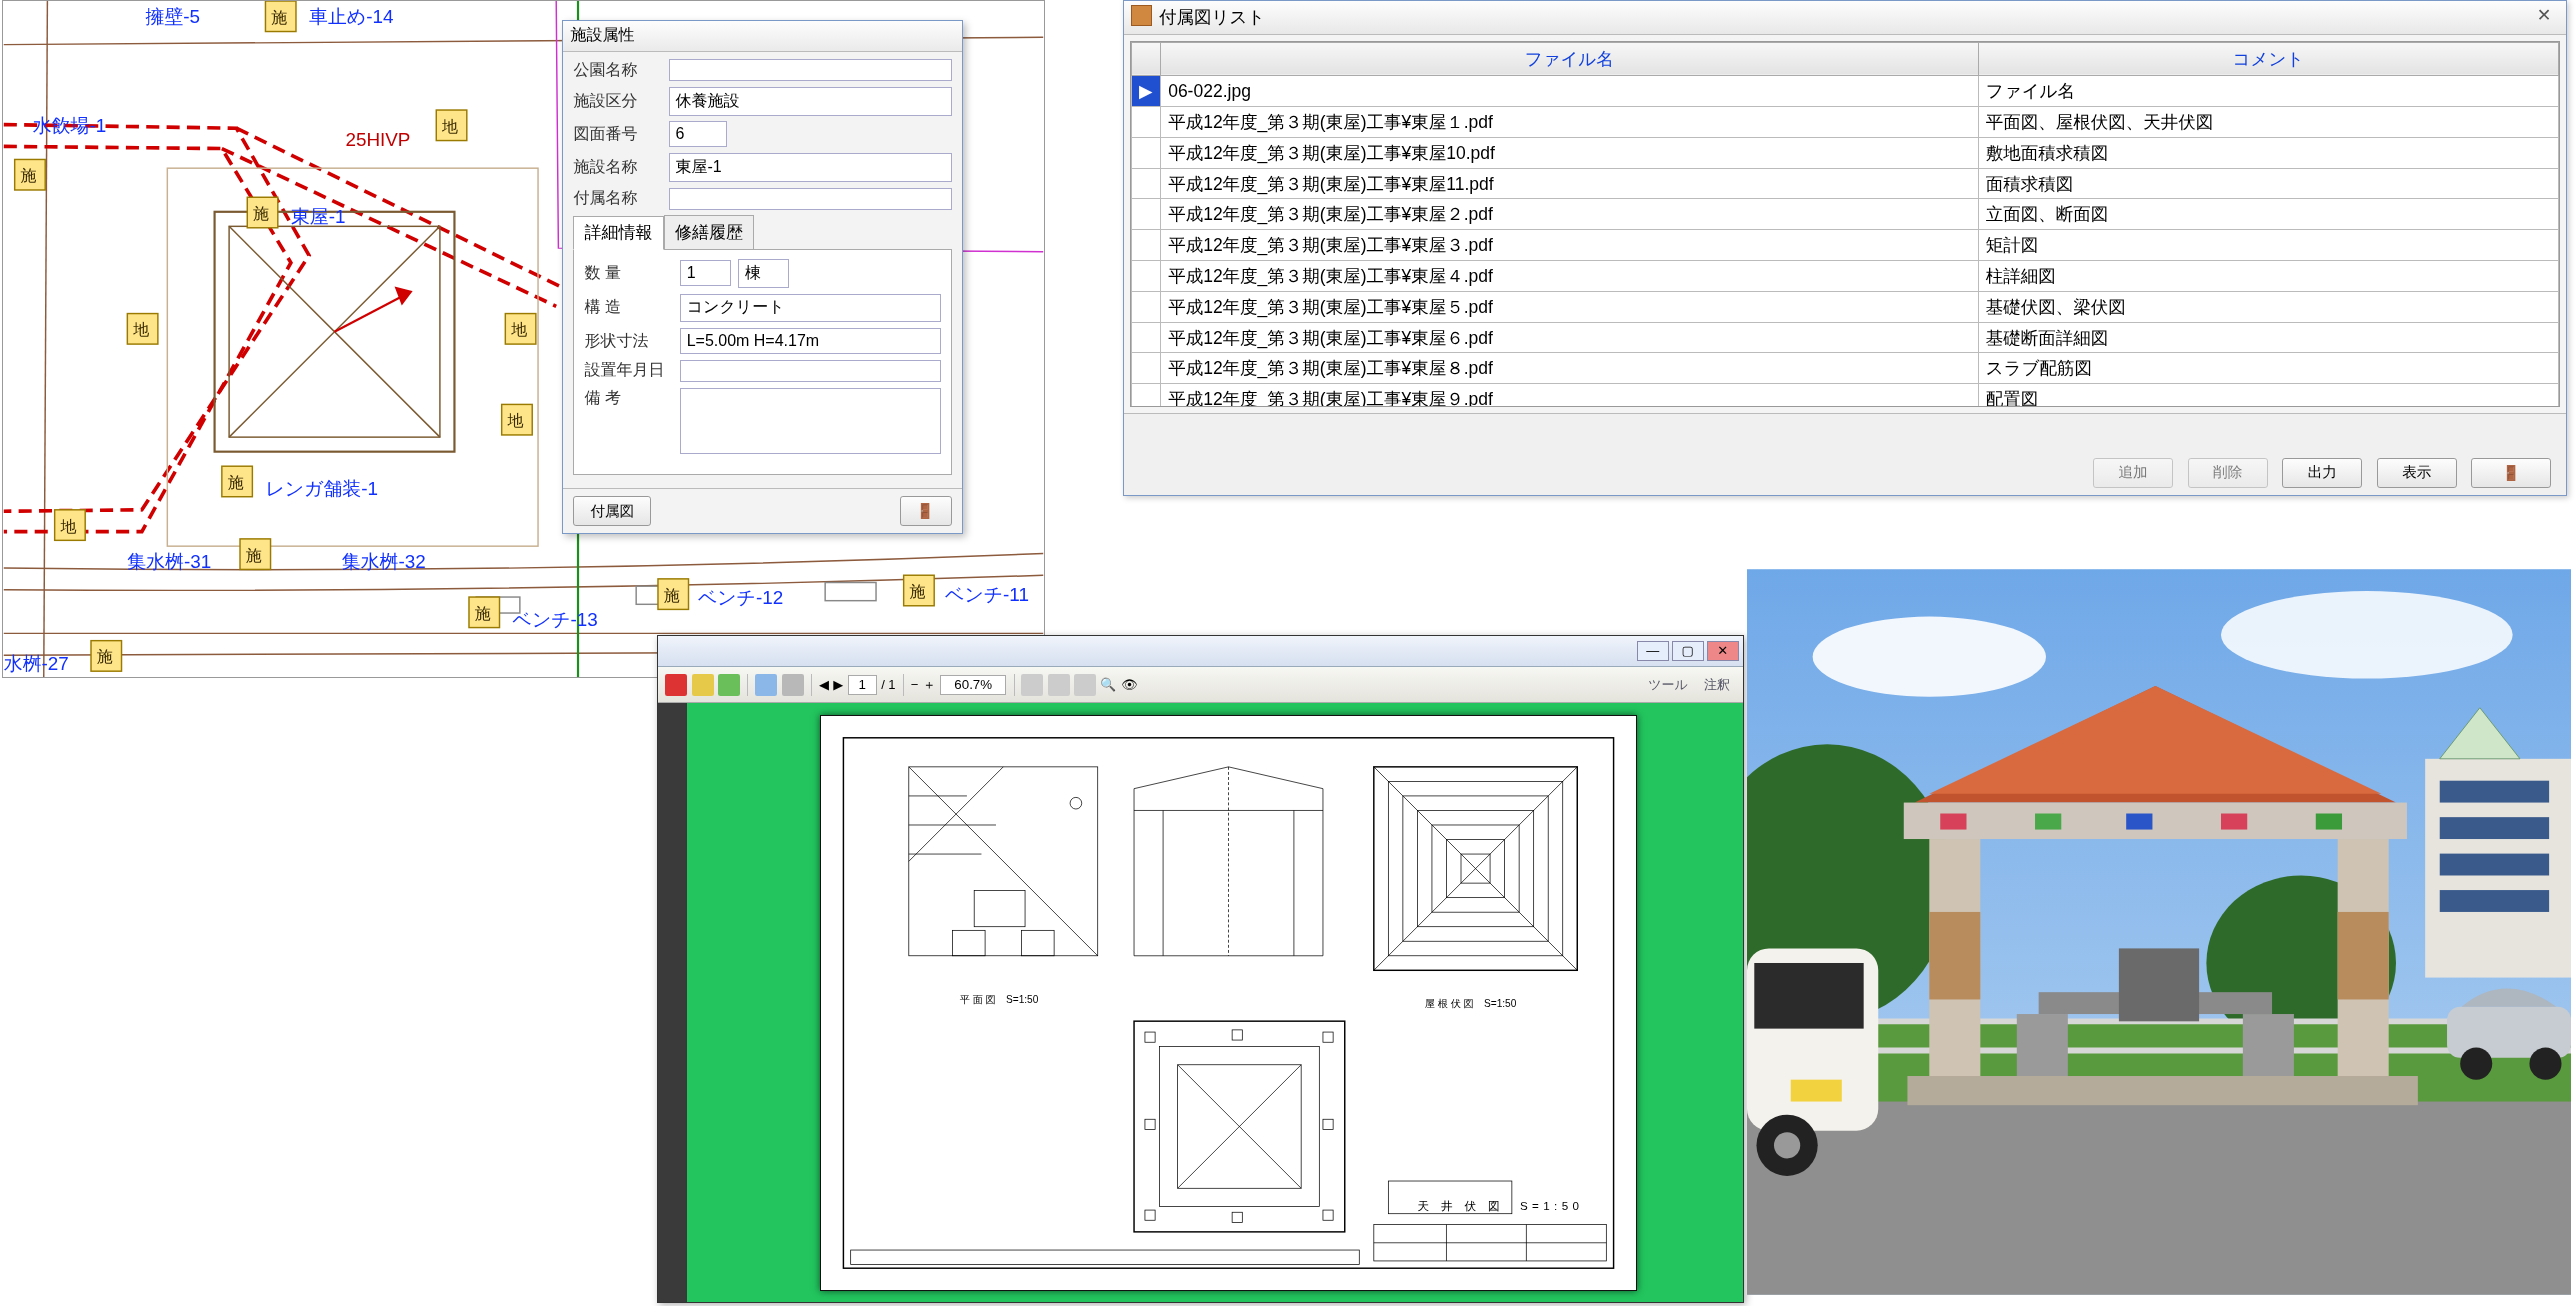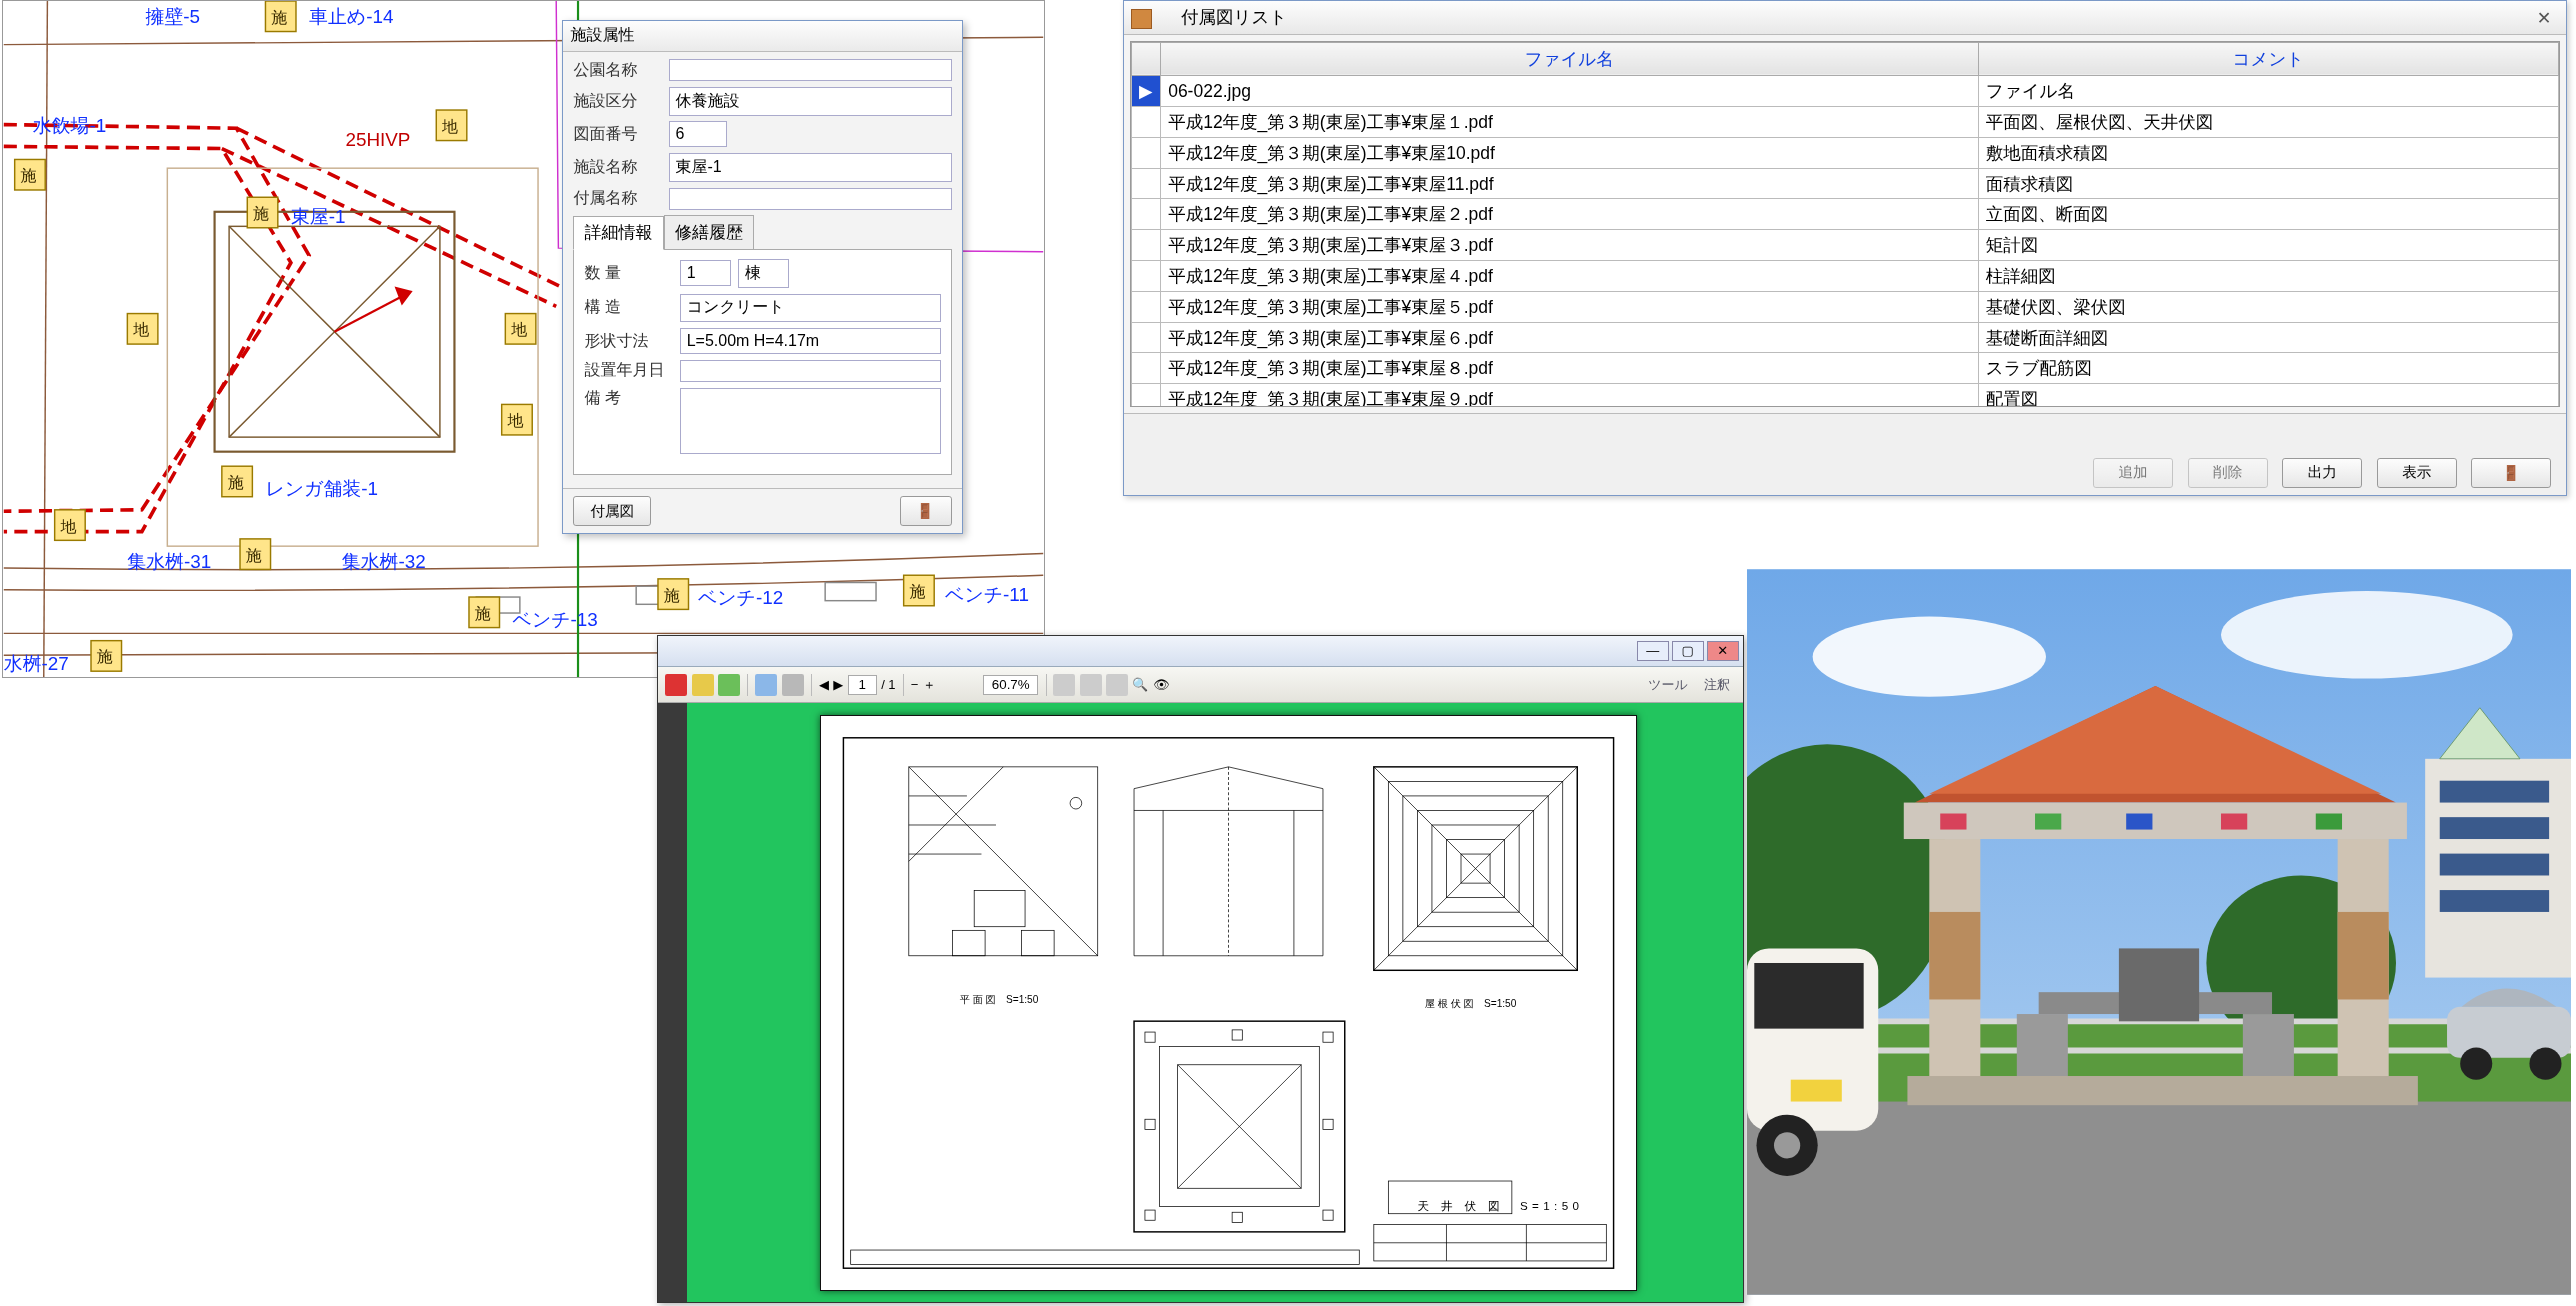--- a/index.html
+++ b/index.html
@@ -101,25 +101,24 @@
     position: absolute;
     left: 1123px; top: 0;
     width: 1444px; height: 496px;
     background: #f4f4f4;
     border: 1.5px solid #7b99c7;
     box-shadow: 1.5px 1.5px 5.8px rgba(0,0,0,.2);
     font-size: 17.5px;
     display:flex; flex-direction:column;
   }
   .list-titlebar {
-    display:flex; align-items:flex-end;
+    display:flex; align-items:flex-start;
     background: linear-gradient(#fdfdfd,#e8e8e8);
     padding:4.4px 7.3px;
     border-bottom:0.7px solid #bbb;
-    gap:22px;
   }
   .list-titlebar .winicon {
     width:20.4px;height:20.4px;background:#d08840;border:0.7px solid #9c5a20;margin-right:7.3px;
   }
   .list-titlebar .close {
     margin-left:auto; width:29px; text-align:center; color:#555; cursor:pointer;
   }
   .list-grid {
     flex:1;
     overflow:auto;
@@ -182,21 +181,21 @@
     background:linear-gradient(#f7f7f3,#e4e3dc);
     border-bottom:0.7px solid #aaa;
     display:flex;align-items:center;gap:4.4px;padding:0 7.3px;
     font-size:13px;
   }
   .pdf-toolbar .ticon {
     width:22px;height:22px;border-radius:2.2px;display:inline-block;
   }
   .pdf-toolbar .sep{width:0.7px;height:22px;background:#bbb;margin:0 2.9px;}
   .pdf-toolbar input.page{width:29px;text-align:center;border:0.7px solid #aaa;padding:1.5px;}
-  .pdf-toolbar input.zoom{width:55px;text-align:center;border:0.7px solid #aaa;padding:1.5px;margin-left:43px;}
+  .pdf-toolbar input.zoom{width:66px;text-align:center;border:0.7px solid #aaa;padding:1.5px;}
   .pdf-toolbar .spacer{flex:1;}
   .pdf-toolbar .rlabel{color:#556;padding:0 5.8px;}
   .pdf-body {
     flex:1; background:#22c55e; position:relative; overflow:hidden;
     display:flex;
     gap:27px;
   }
   .pdf-sidebar { width:29px; background:#3a3a3a; }
   .pdf-stage {
     flex:1; display:flex; align-items:center; justify-content:center;

